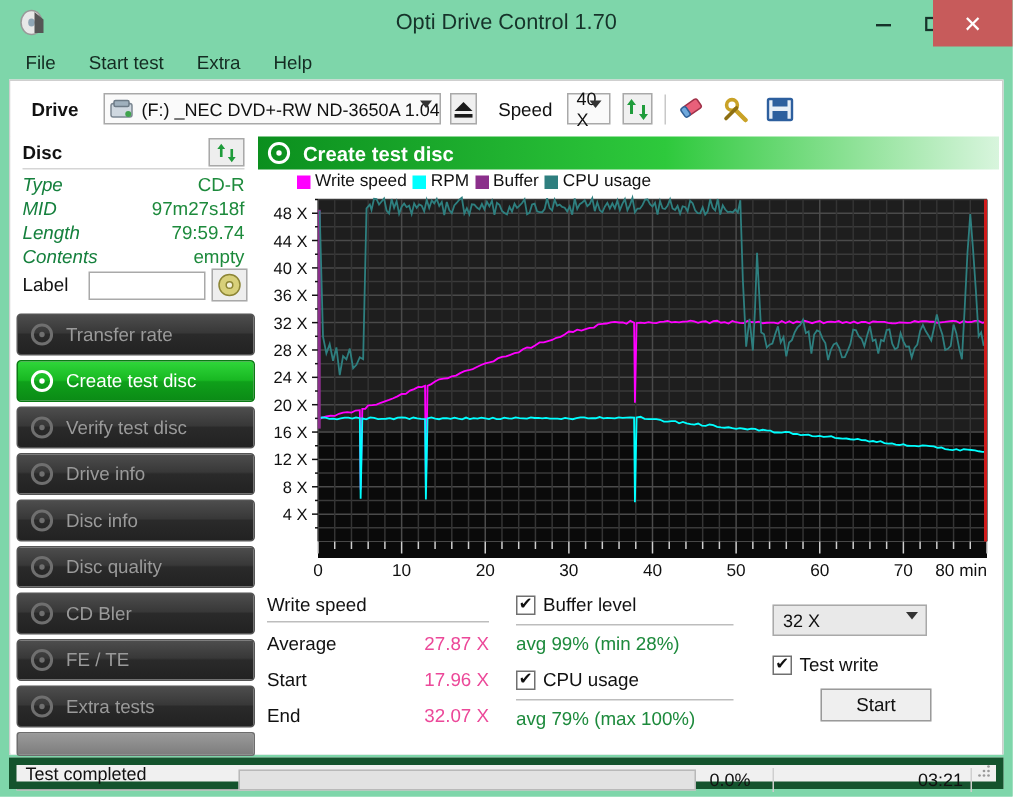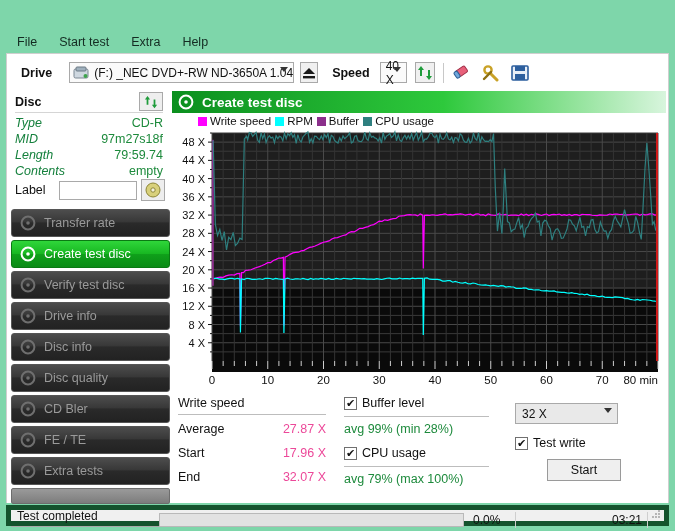--- a/index.html
+++ b/index.html
@@ -62,21 +62,21 @@
   #drive-value { margin-left:5px; color:#111; white-space:nowrap; overflow:hidden;text-align:right; }
   .chev {
     position:absolute; right:5px; top:4px; width:0;height:0;
     border-left:4px solid transparent; border-right:4px solid transparent;
     border-top:5px solid #333;
   }
   #eject-btn {
     margin-left:6px; width:30px; height:21px; background:#f0f0f0;
     border:1px solid #a9a9a9; display:flex; align-items:center; justify-content:center;
   }
-  #speed-label { margin-left:14px; font-weight:bold; font-size:12.5px; color:#111;text-align:right; }
+  #speed-label { margin-left:14px; font-weight:normal; font-size:12.5px; color:#111;text-align:right; }
   #speed-select {
     margin-left:10px; width:58px; height:21px; background:#fafafa;
     border:1px solid #a9a9a9; position:relative; display:flex; align-items:center;
     font-size:12px;
   }
   #speed-value { margin-left:5px; color:#111; }
   #refresh-btn {
     margin-left:8px; width:28px; height:21px; background:#f0f0f0; border:1px solid #a9a9a9;
     display:flex; align-items:center; justify-content:center;
   }
@@ -193,20 +193,41 @@
   #status-sep1 { position:absolute; left:504px; top:2px; width:1px; height:16px; background:#cfcfcf; }
   #elapsed { position:absolute; right:22px; top:3px; font-size:12px; }
   #status-sep2 { position:absolute; right:16px; top:2px; width:1px; height:16px; background:#cfcfcf; }
   #grip { position:absolute; right:3px; bottom:3px; width:10px; height:10px; }
 </style>
 </head>
 <body>
 
 <div id="app">
 
+  <div id="titlebar">
+    <span id="app-icon">
+      <svg width="20" height="20" viewBox="0 0 20 20">
+        <ellipse cx="9" cy="10" rx="7" ry="8" fill="#e8e8e8" stroke="#999"></ellipse>
+        <ellipse cx="9" cy="10" rx="2.2" ry="2.6" fill="#8fa5b5"></ellipse>
+        <path d="M11 3 L17 8 L17 17 L11 17 Z" fill="#555"></path>
+      </svg>
+    </span>
+    <div id="title-text">Opti Drive Control 1.70</div>
+    <div class="winbtn" id="btn-min">
+      <svg width="12" height="12" viewBox="0 0 12 12">
+          <rect x="1" y="6" width="10" height="1.6" fill="#16332a"></rect>
+        </svg>
+    </div>
+    <div class="winbtn" id="btn-max">
+      <svg width="12" height="12" viewBox="0 0 12 12">
+          <rect x="1.5" y="2" width="9" height="8" fill="none" stroke="#16332a" stroke-width="1.5"></rect>
+        </svg>
+    </div>
+    <div class="winbtn" id="btn-close">✕</div>
+  </div>
 
   <div id="menubar">
     <div class="menu-item">File</div>
     <div class="menu-item">Start test</div>
     <div class="menu-item">Extra</div>
     <div class="menu-item">Help</div>
   </div>
 
   <div id="client">
 

